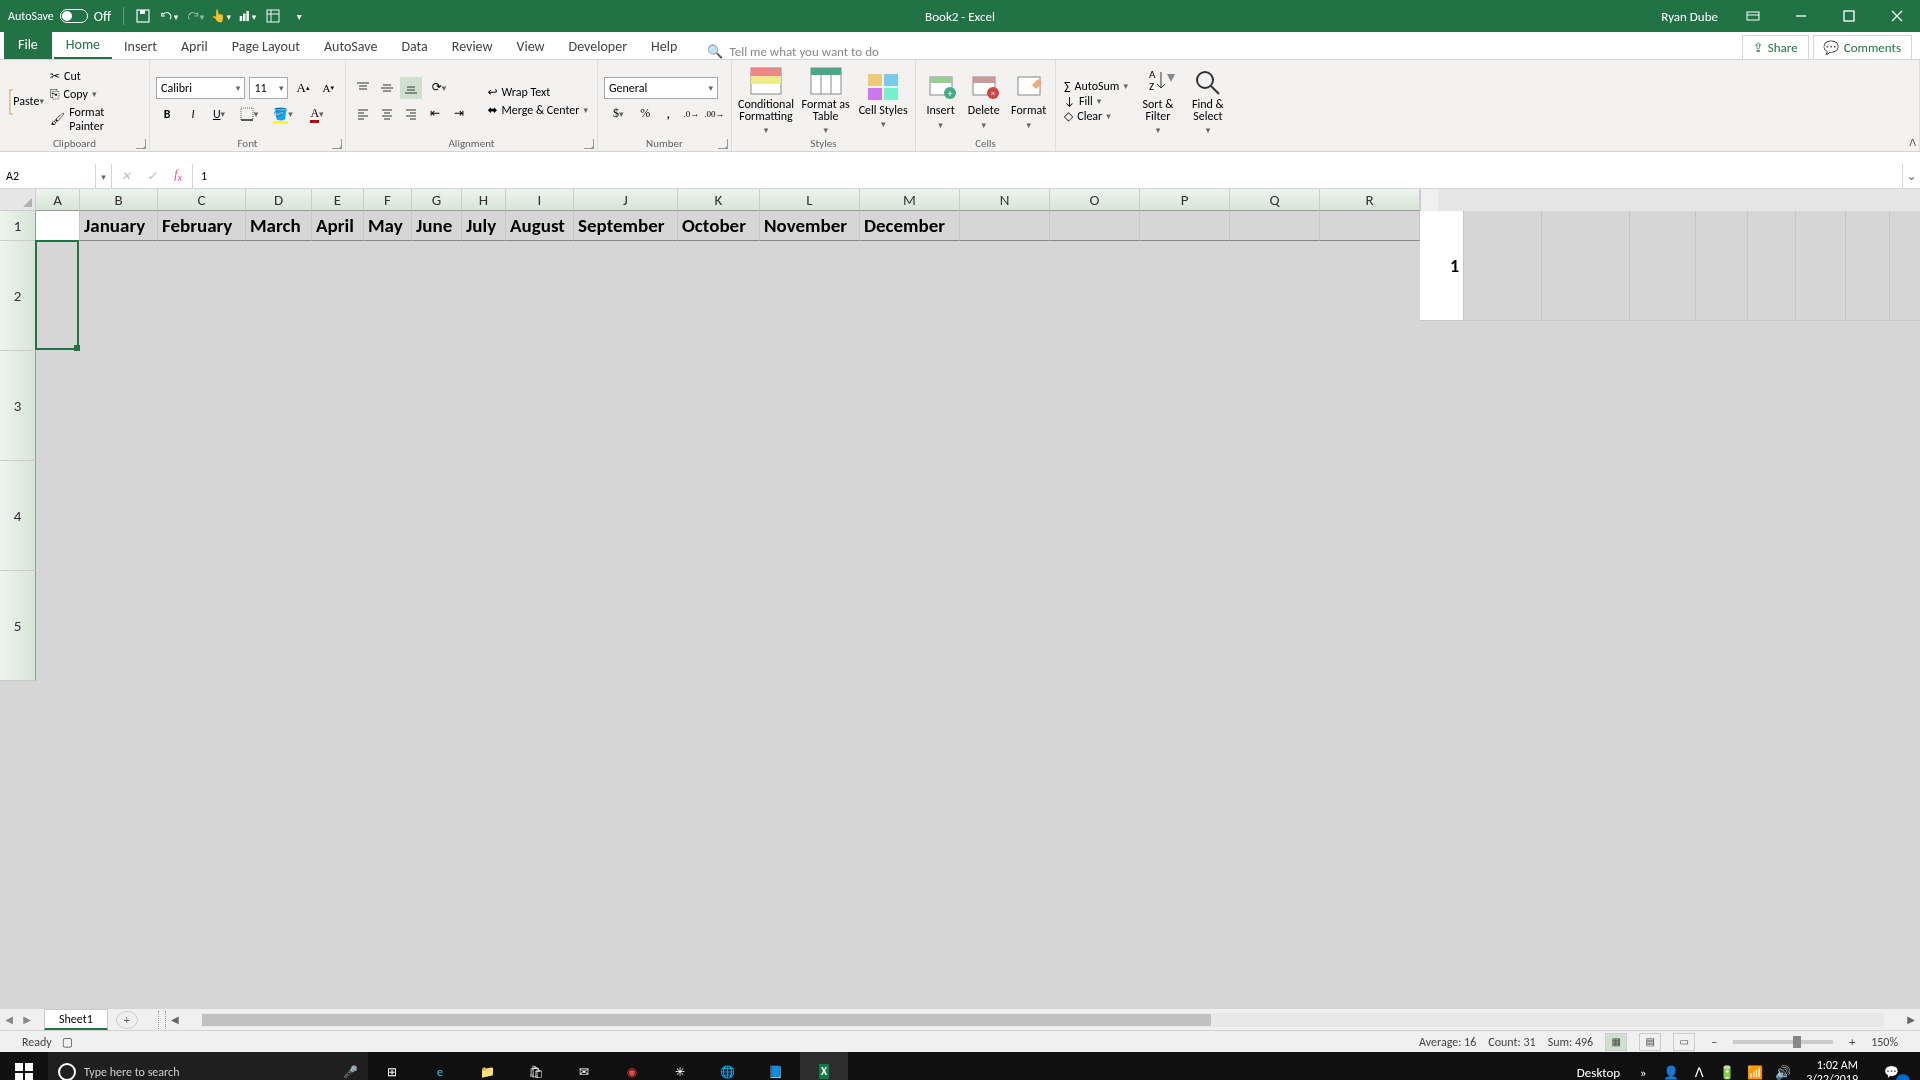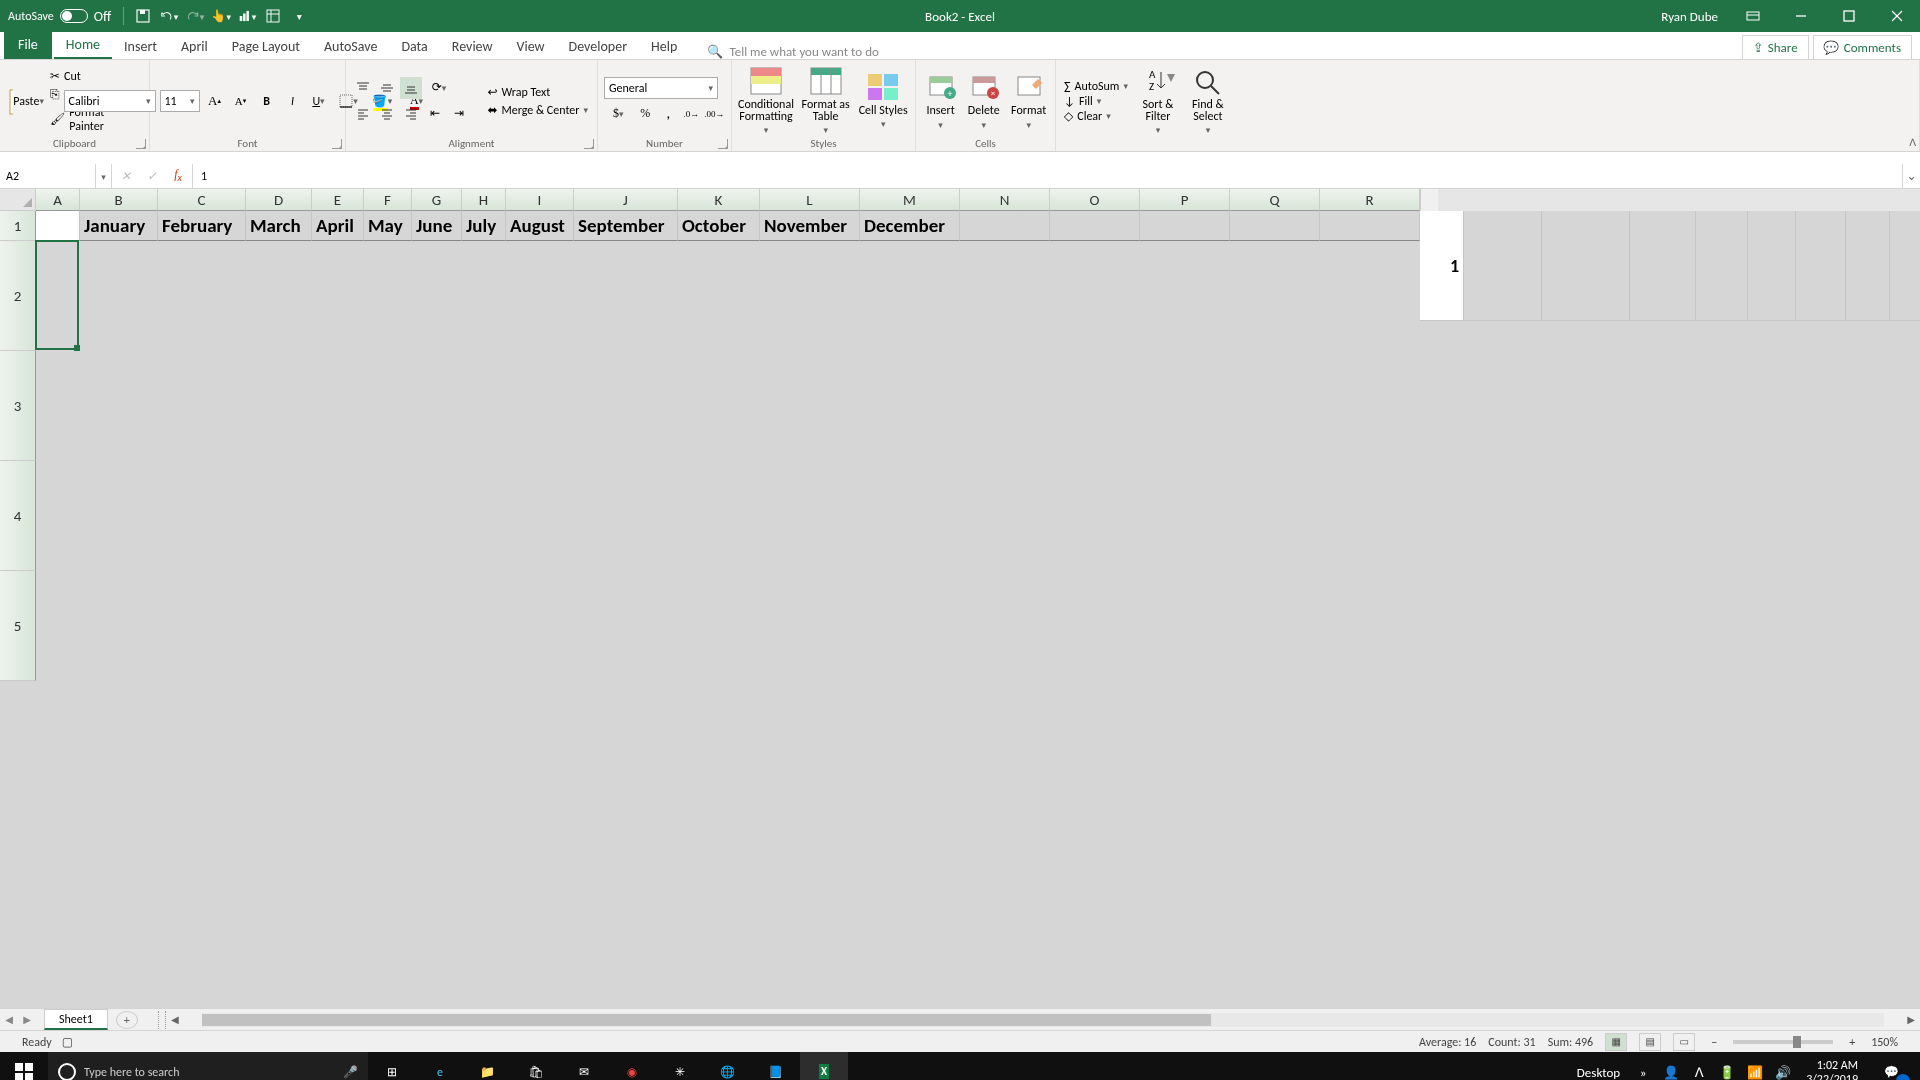--- a/index.html
+++ b/index.html
@@ -32,21 +32,21 @@
 .ribbon-group { border-right: 1px solid #e1dfdd; position: relative; padding: 4px 6px 14px; display: flex; flex-direction: column; }
 .ribbon-group-label { position: absolute; bottom: 1px; left: 0; right: 0; text-align: center; font-size: 11px; color: #666; }
 .launcher { position: absolute; bottom: 2px; right: 3px; width: 10px; height: 10px; border: 1px solid #999; border-top: none; border-left: none; cursor: pointer; }
 .launcher::after { content: ""; position: absolute; right: -1px; bottom: -1px; border-right: 4px solid #999; border-bottom: 4px solid #999; border-top: 4px solid transparent; border-left: 4px solid transparent; width: 0; height: 0; transform: scale(0.5); transform-origin: bottom right; }
 
 .clip-body { display: flex; gap: 4px; flex: 1; }
 .paste-big { display: flex; flex-direction: row; align-items: center; justify-content: center; width: 38px; cursor: pointer; }
 .clip-col { display: flex; flex-direction: column; gap: 2px; justify-content: center; }
 .clip-btn { display: flex; align-items: center; gap: 4px; font-size: 12px; cursor: pointer; padding: 1px 2px; }
 
-.font-body { display: flex; flex-direction: row; gap: 4px; flex: 1; justify-content: center; }
+.font-body { display: flex; flex-direction: column; gap: 4px; flex: 1; justify-content: center; }
 .font-row { display: flex; align-items: center; gap: 4px; }
 .combo { border: 1px solid #ababab; background: #fff; height: 22px; display: flex; align-items: center; padding: 0 4px; cursor: pointer; }
 .combo.small { width: 40px; }
 .combo.font { width: 92px; }
 .btn-sq { width: 22px; height: 22px; display: flex; align-items: center; justify-content: center; cursor: pointer; font-family: "Times New Roman", serif; }
 .btn-sq.split { width: 30px; }
 
 .align-body { display: flex; flex-direction: column; gap: 4px; flex: 1; justify-content: center; }
 .align-row { display: flex; align-items: center; gap: 2px; }
 .wrap-merge-col { display: flex; flex-direction: column; gap: 2px; justify-content: center; margin-left: 6px; }
@@ -65,21 +65,21 @@
 .edit-col { display: flex; flex-direction: column; gap: 1px; }
 .edit-btn { display: flex; align-items: center; gap: 4px; font-size: 12px; cursor: pointer; padding: 0 2px; white-space: nowrap; }
 
 .collapse-btn { position: absolute; right: 4px; bottom: 2px; font-size: 10px; cursor: pointer; color: #666; }
 
 
 .formula-bar { height: 25px; background: #fff; display: flex; align-items: stretch; border-bottom: 1px solid #d4d4d4; margin-top: 12px; }
 .name-box { width: 96px; border-right: 1px solid #d4d4d4; display: flex; align-items: center; padding: 0 6px; }
 .name-box-dd { width: 16px; border-right: 1px solid #d4d4d4; display: flex; align-items: center; justify-content: center; cursor: pointer; }
 .fb-btns { display: flex; align-items: center; border-right: 1px solid #d4d4d4; padding: 0 4px; gap: 6px; }
-.fb-btn { width: 20px; text-align: center; cursor: pointer; color: #c2410c; font-style: italic; }
+.fb-btn { width: 20px; text-align: center; cursor: pointer; color: #ec4899; font-style: italic; }
 .fb-input { flex: 1; padding: 0 8px; display: flex; align-items: center; font-family: Calibri; }
 .fb-expand { width: 18px; display: flex; align-items: center; justify-content: center; cursor: pointer; color: #666; border-left: 1px solid #d4d4d4; }
 
 
 .grid-area { height: calc(1080px - 32px - 28px - 92px - 25px - 22px - 22px - 40px); display: flex; flex-direction: column; background: #d6d6d6; }
 .col-headers { display: flex; height: 22px; background: #e6e6e6; }
 .select-all { width: 36px; min-width: 36px; border-right: 1px solid #ccc; border-bottom: 1px solid #ccc; background: #e6e6e6; position: relative; cursor: pointer; }
 .select-all::after { content: ""; position: absolute; right: 3px; bottom: 3px; width: 0; height: 0; border-right: 9px solid #b0b0b0; border-top: 9px solid transparent; }
 .col-h { border-right: 1px solid #ccc; border-bottom: 1px solid #999; display: flex; align-items: center; justify-content: center; font-size: 15px; color: #333; background: linear-gradient(#eef3ee, #d8e5d8); cursor: pointer; }
 .grid-body { flex: 1; display: flex; overflow: hidden; }

